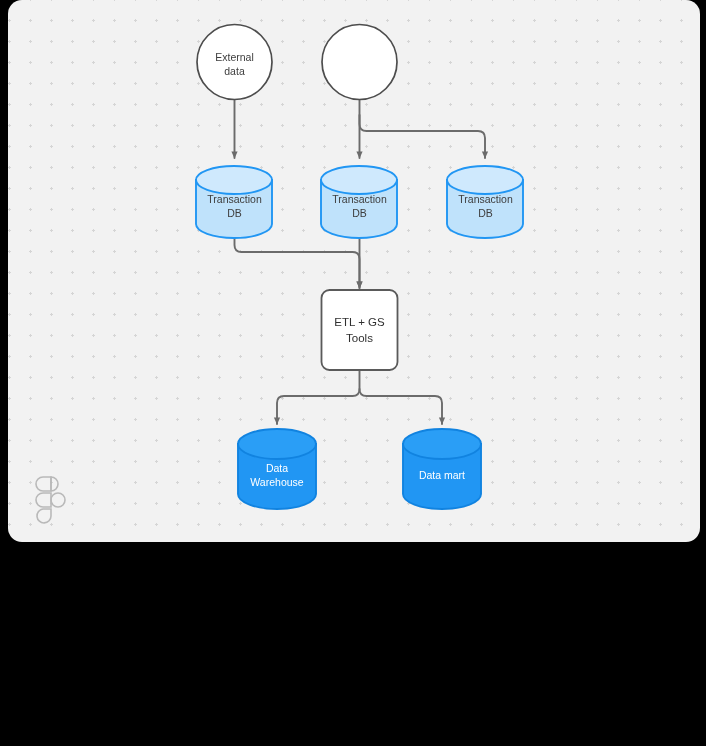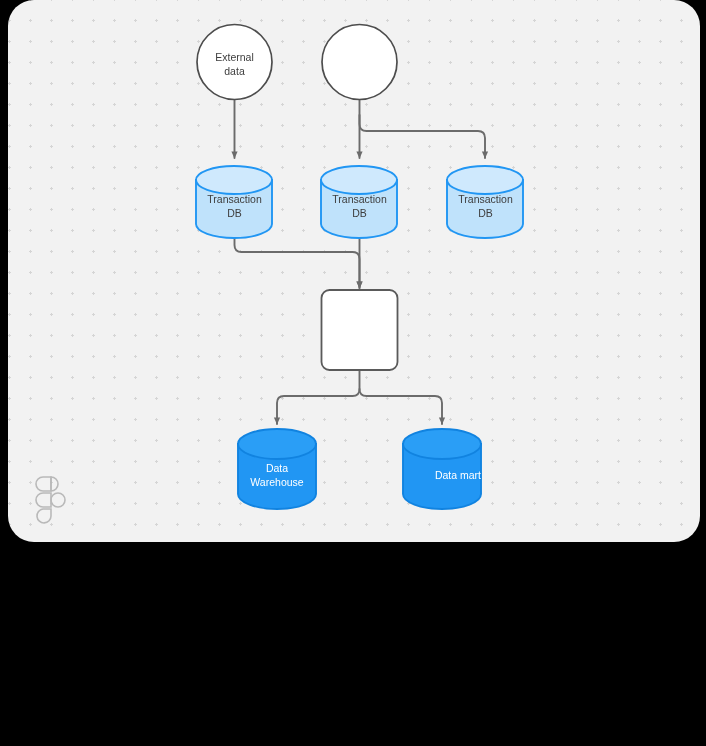--- a/index.html
+++ b/index.html
@@ -13,21 +13,21 @@
 
   
   .canvas {
     position: absolute;
     left: 8px; top: 0px;
     width: 692px; height: 542px;
     background-color: #f2f2f2;
     background-image: radial-gradient(#d5d5d5 1.1px, transparent 1.2px);
     background-size: 21px 21px;
     background-position: 12px 10px;
-    border-radius: 26px;
+    border-radius: 14px;
     overflow: hidden;
   }
 
   .diagram-svg {
     position: absolute;
     left: 0; top: 0;
     width: 692px; height: 542px;
   }
 
   
@@ -120,25 +120,27 @@
 
     <div class="node-label label-dark" style="left:186px; top:192px; width:81px;">Transaction
 DB</div>
 
     <div class="node-label label-dark" style="left:311px; top:192px; width:81px;">Transaction
 DB</div>
 
     <div class="node-label label-dark" style="left:437px; top:192px; width:81px;">Transaction
 DB</div>
 
+    <div class="node-label label-etl" style="left:311px; top:315px; width:81px;">ETL + GS
+Tools</div>
 
     <div class="node-label label-white" style="left:229px; top:461px; width:80px;">Data
 Warehouse</div>
 
-    <div class="node-label label-white" style="left:394px; top:468px; width:80px;margin-left:16px;">Data mart</div>
+    <div class="node-label label-white" style="left:394px; top:468px; width:80px;">Data mart</div>
 
     <svg class="figma-logo" viewBox="0 0 34 48">
       <g fill="none" stroke="#b9b9b9" stroke-width="1.6">
         <path d="M9,1 h8 v14 h-8 a7,7 0 0 1 0,-14 z"></path>
         <path d="M17,1 h0 a7,7 0 0 1 0,14 h0 z"></path>
         <path d="M9,17 h8 v14 h-8 a7,7 0 0 1 0,-14 z"></path>
         <circle cx="24" cy="24" r="7"></circle>
         <path d="M9,33 h8 v7 a7,7 0 1 1 -8,-7 z"></path>
       </g>
     </svg>

